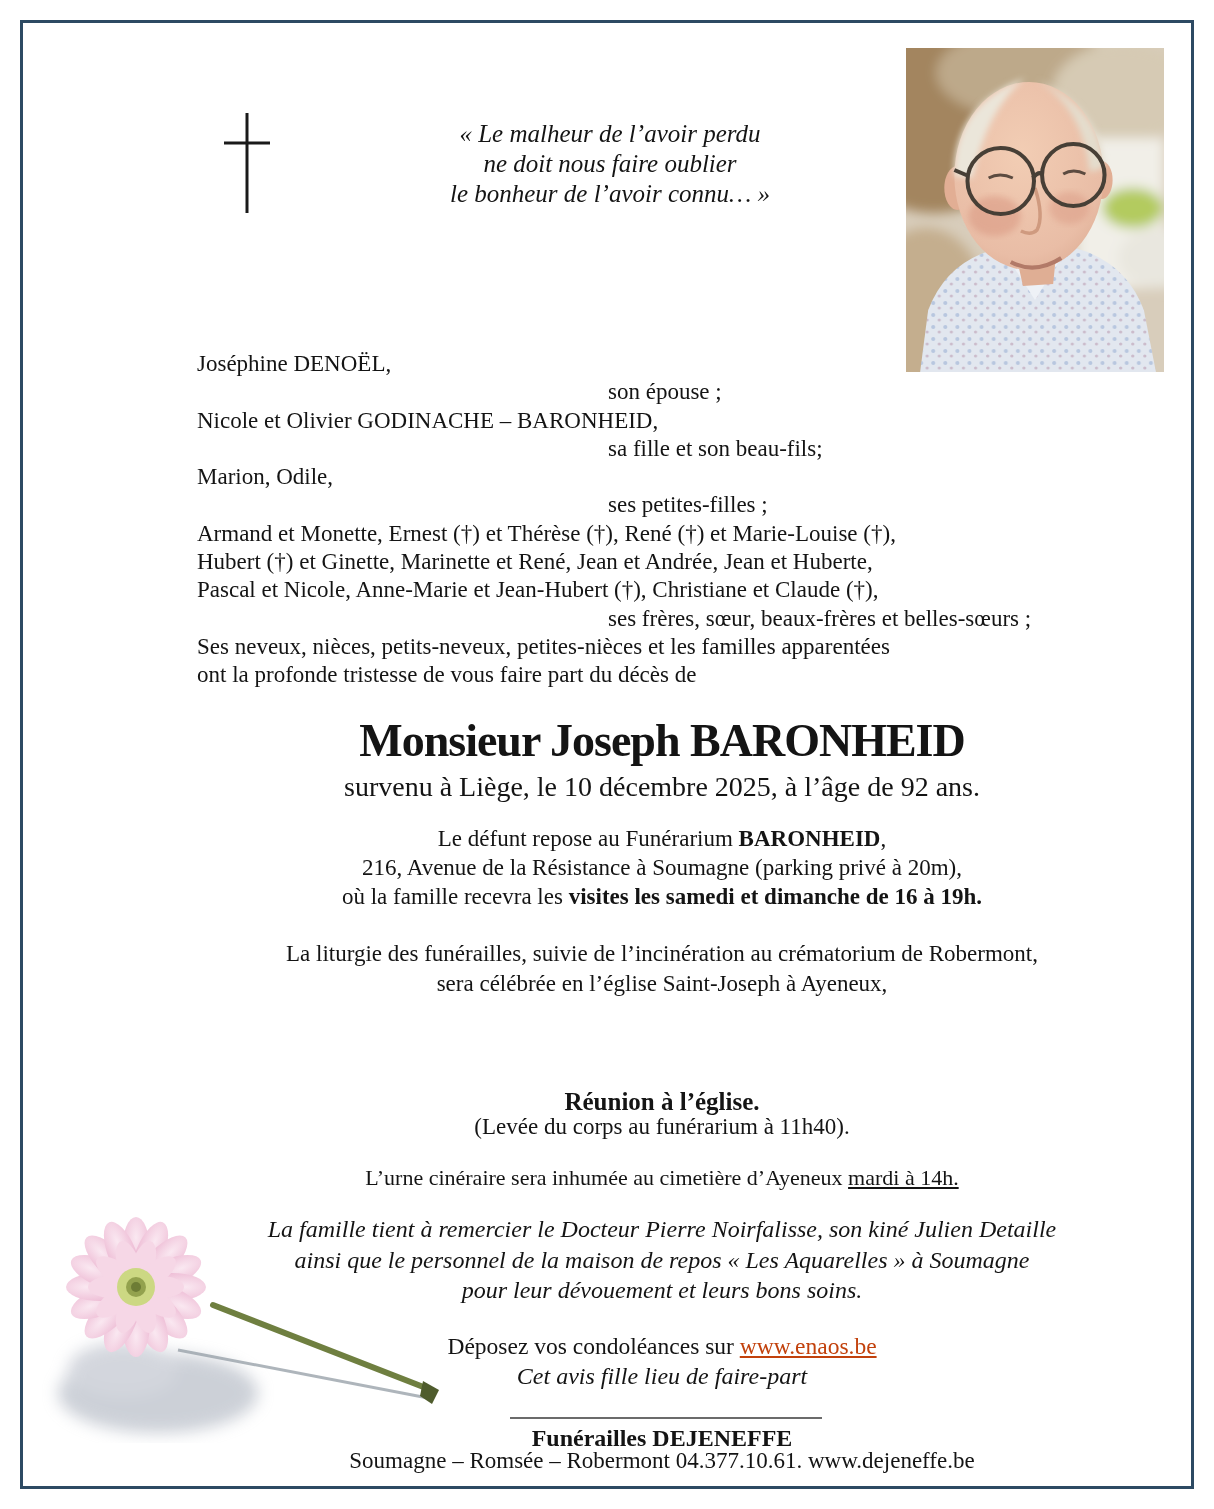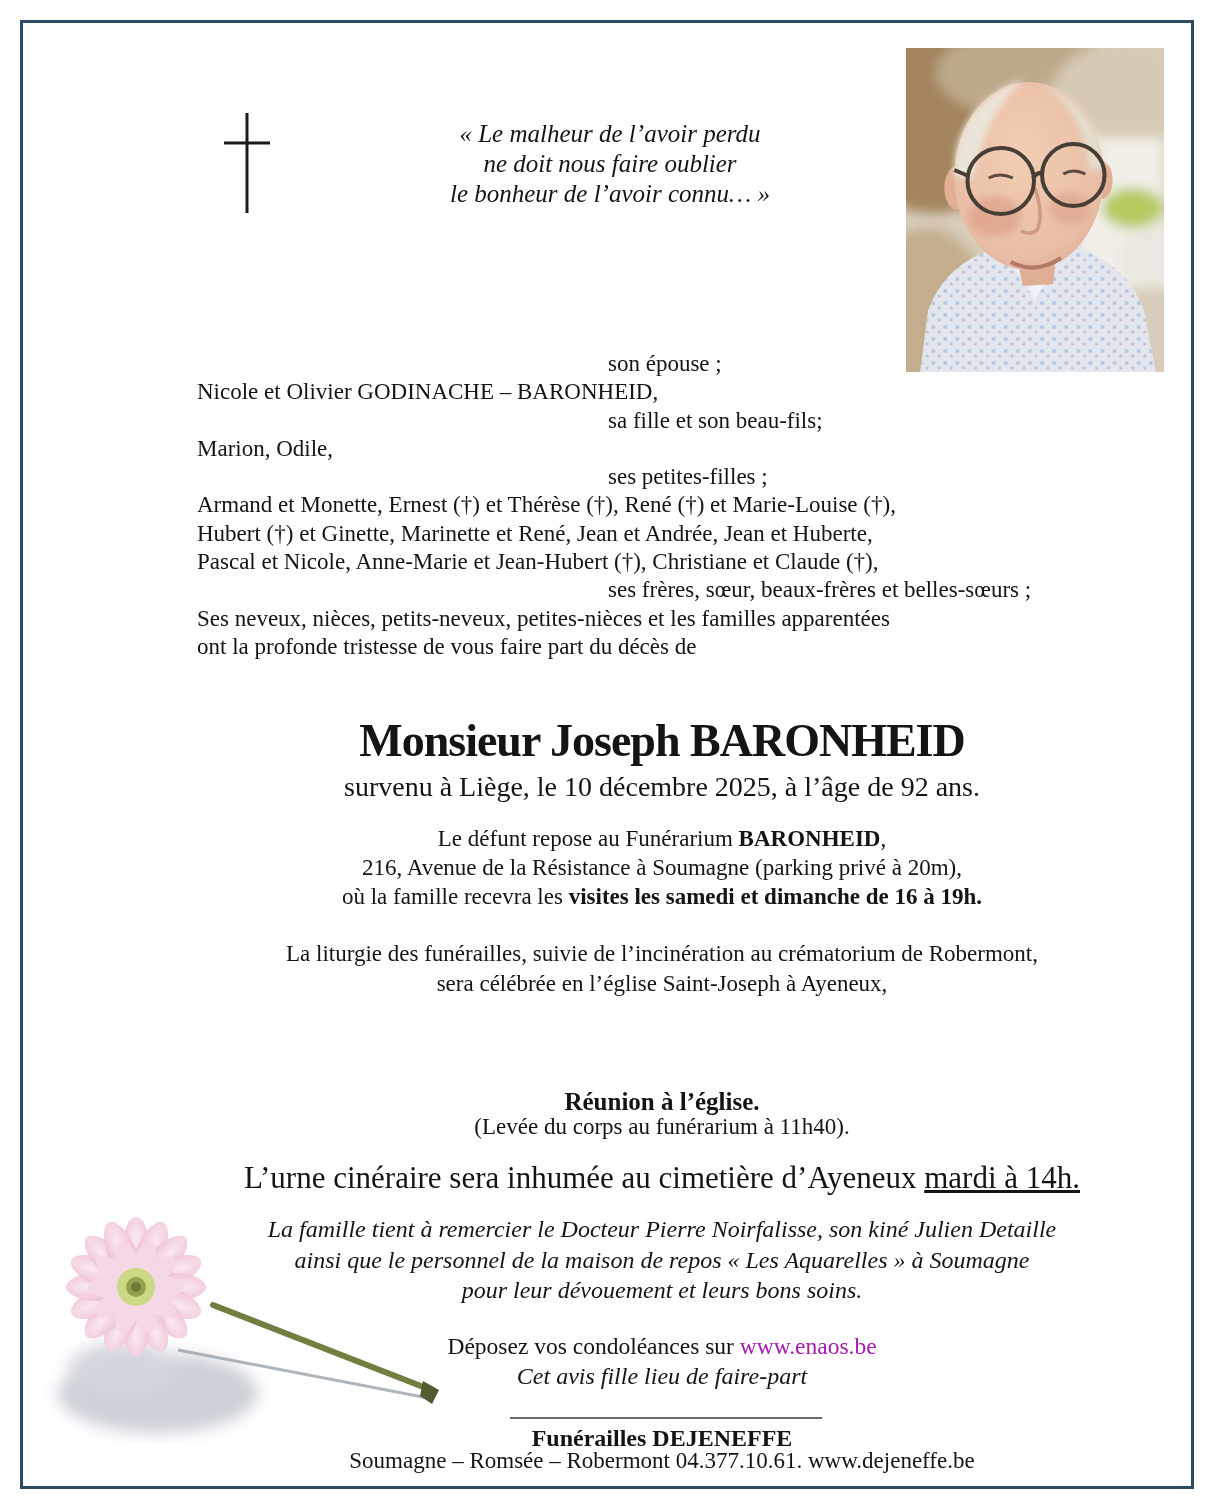--- a/index.html
+++ b/index.html
@@ -21,30 +21,30 @@
   .c { text-align:center; }
   .family { top:350px; font-size:23px; line-height:28.3px; text-align:left; }
   .fam-rel { padding-left:411px; }
   .title { top:712px; font-size:46px; font-weight:bold; line-height:58px; letter-spacing:-1px; }
   .subtitle { top:772px; font-size:28px; font-weight:normal; line-height:30px; }
   .repose { top:824px; font-size:23px; line-height:29px; }
   .liturgy { top:939px; font-size:23px; line-height:29.5px; }
   .bigdate { top:1024px; font-size:34px; font-weight:bold; line-height:38px; }
   .reunion { top:1087px; font-size:25px; font-weight:bold; line-height:29px; }
   .levee { top:1113px; font-size:23px; line-height:28px; }
-  .urne { top:1164px; font-size:31px; line-height:28px; }
+  .urne { top:1164px; font-size:22px; line-height:28px; }
   .thanks { top:1214px; font-size:24px; font-style:italic; line-height:30.5px; }
   .condol { top:1332px; font-size:23.5px; line-height:28px; }
   .notice { top:1362px; font-size:24px; font-style:italic; line-height:28px; }
   .sep { position:absolute; top:1417px; left:510px; width:312px; height:0; border-top:2px solid #6b6b6b; }
   .company { top:1424px; font-size:24px; font-weight:bold; line-height:28px; }
   .footinfo { top:1447px; font-size:23px; line-height:27px; }
   .b { font-weight:bold; }
   .u { text-decoration:underline; }
-  a.link { color:#a21caf; cursor:pointer; }
+  a.link { color:#c2410c; text-decoration:underline; cursor:pointer; }
   .flower { position:absolute; left:28px; top:1185px; width:420px; height:270px; }
   .txt-layer { position:absolute; inset:0; z-index:2; }
   .art-layer { z-index:1; }
 </style>
 </head>
 <body>
 
 <div class="page">
 
   <div class="frame"></div>
@@ -160,20 +160,21 @@
       </g>
       <circle r="19" fill="#ccd883"></circle>
       <circle r="10" fill="#93a24e"></circle>
       <circle r="5" fill="#6d7c35"></circle>
     </g>
   </svg>
 
   <div class="txt-layer">
 
     <div class="block family">
+      <div>Joséphine DENOËL,</div>
       <div class="fam-rel">son épouse ;</div>
       <div>Nicole et Olivier GODINACHE – BARONHEID,</div>
       <div class="fam-rel">sa fille et son beau-fils;</div>
       <div>Marion, Odile,</div>
       <div class="fam-rel">ses petites-filles ;</div>
       <div>Armand et Monette, Ernest (†) et Thérèse (†), René (†) et Marie-Louise (†),</div>
       <div>Hubert (†) et Ginette, Marinette et René, Jean et Andrée, Jean et Huberte,</div>
       <div>Pascal et Nicole, Anne-Marie et Jean-Hubert (†), Christiane et Claude (†),</div>
       <div class="fam-rel">ses frères, sœur, beaux-frères et belles-sœurs ;</div>
       <div>Ses neveux, nièces, petits-neveux, petites-nièces et les familles apparentées</div>

